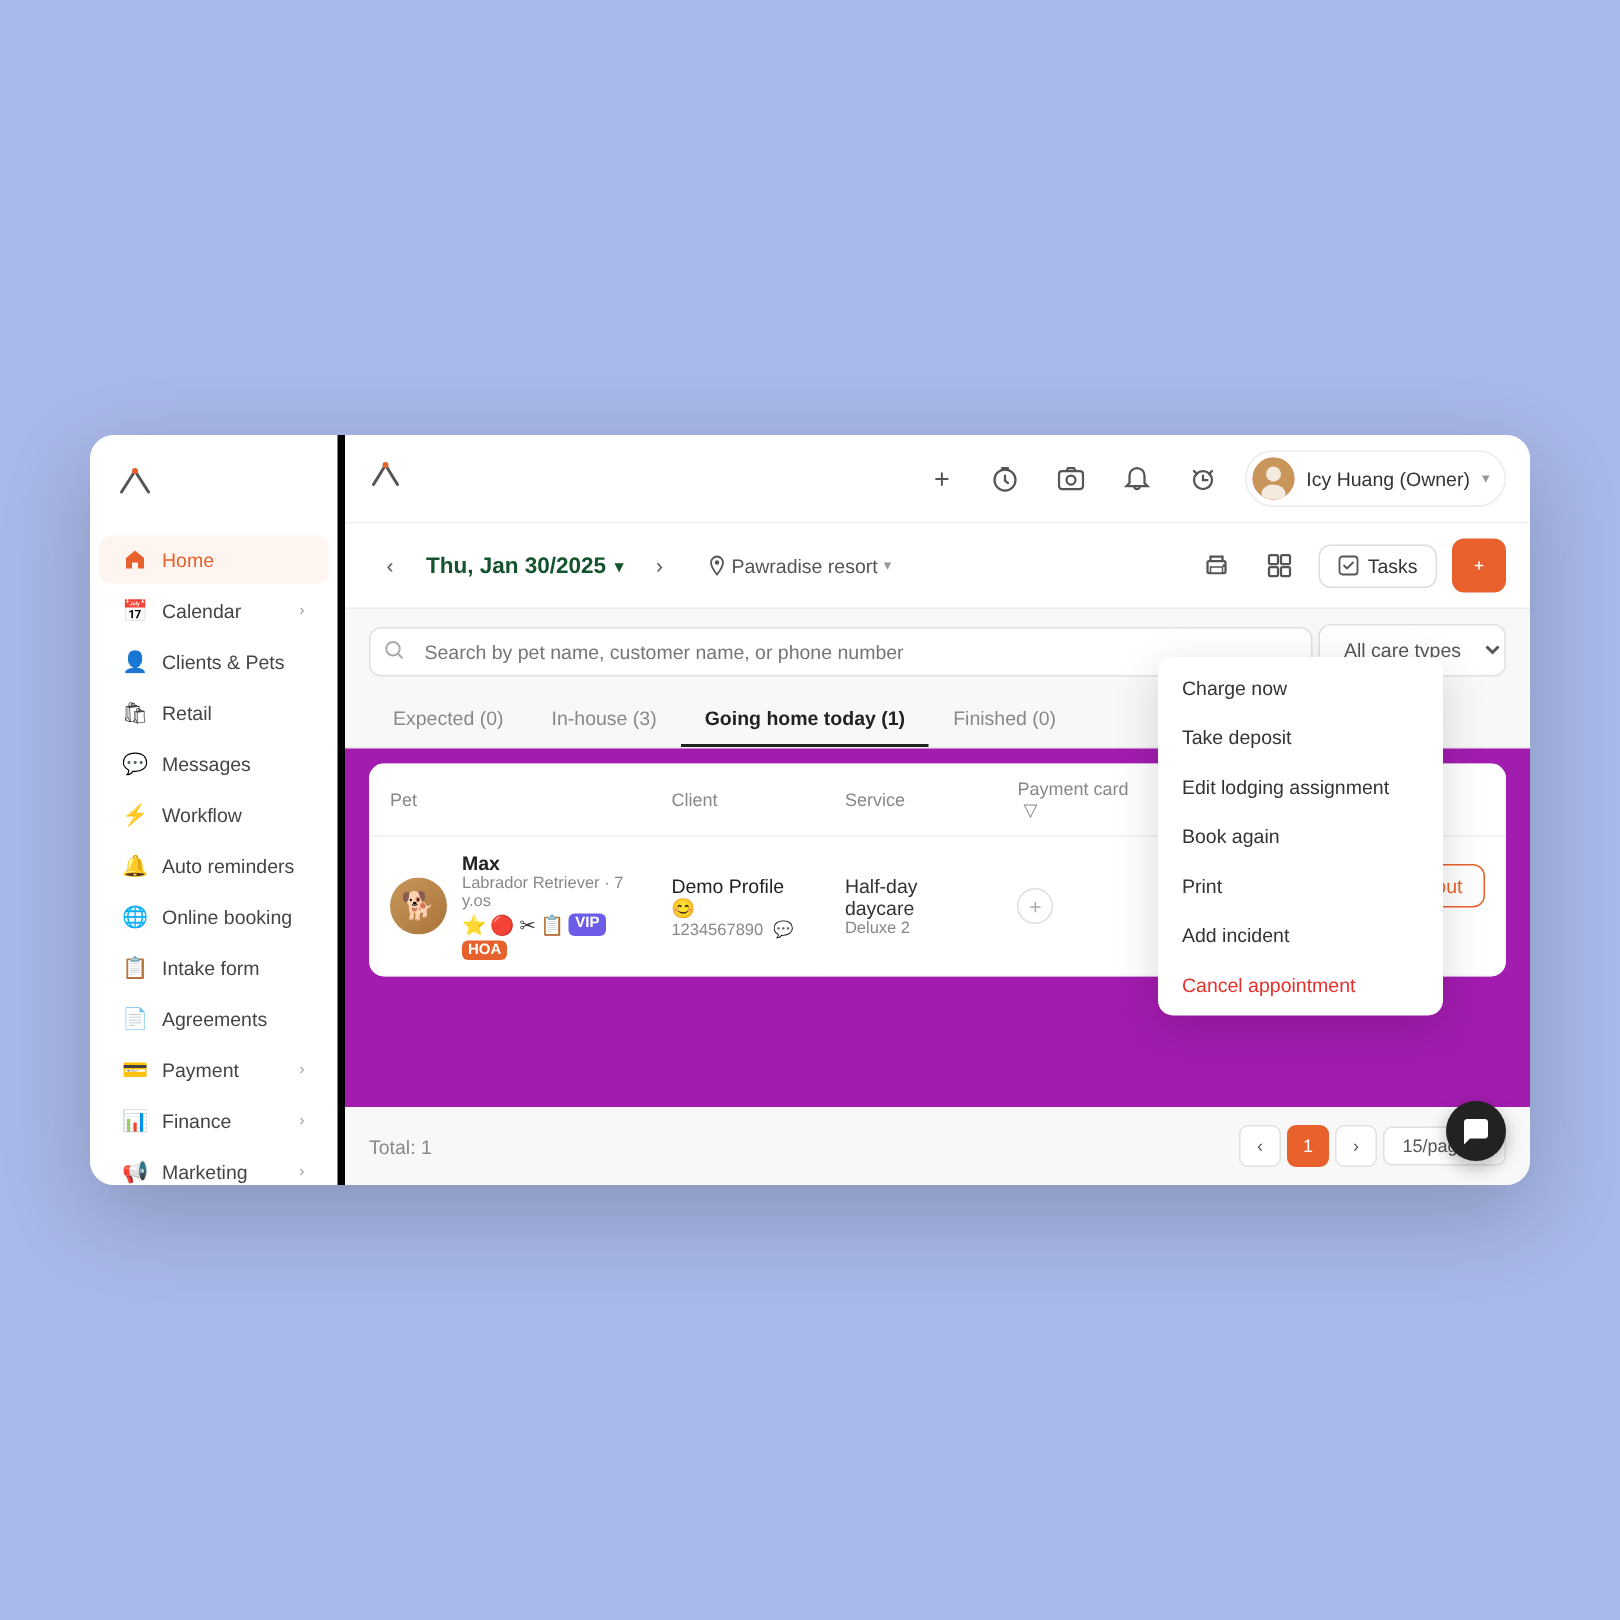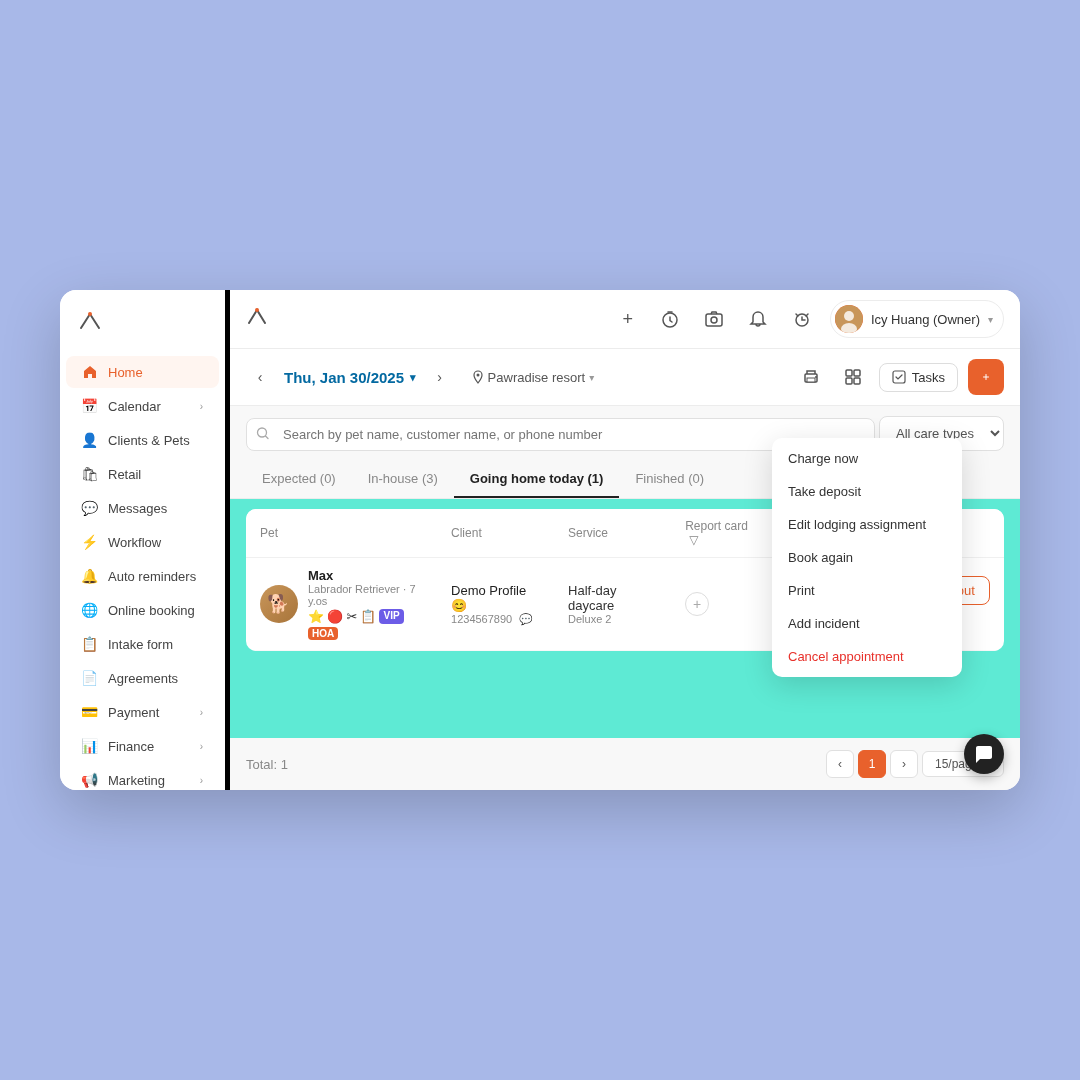--- a/index.html
+++ b/index.html
@@ -176,21 +176,21 @@
       color: #555;
       font-size: 14px;
       display: flex;
       align-items: center;
       justify-content: center;
     }
 
     .date-label {
       font-size: 15px;
       font-weight: 600;
-      color: #0369a1;
+      color: #14532d;
       display: flex;
       align-items: center;
       gap: 6px;
       cursor: pointer;
       justify-content: flex-end;
     }
 
     .location-badge {
       display: flex;
       align-items: center;
@@ -298,21 +298,21 @@
     .tab.active {
       color: #222;
       font-weight: 600;
       border-bottom: 2px solid #222;
     }
 
     
     .table-wrap {
       flex: 1;
       overflow: auto;
-      background: #5eead4;
+      background: #a21caf;
       padding: 0 16px;
     }
 
     .data-table {
       width: 100%;
       border-collapse: collapse;
       background: #fff;
       border-radius: 10px;
       overflow: hidden;
       margin-top: 10px;
@@ -756,21 +756,21 @@
     </div>
 
     <div class="table-wrap">
       <table class="data-table">
         <thead>
           <tr>
             <th>Pet</th>
             <th>Client</th>
             <th>Service</th>
             <th>
-              <span>Report card</span>
+              <span>Payment card</span>
               <span style="margin-left:4px; cursor:pointer;">▽</span>
             </th>
             <th>Start Time</th>
             <th></th>
           </tr>
         </thead>
         <tbody>
           <tr>
             <td>
               <div class="pet-cell">

